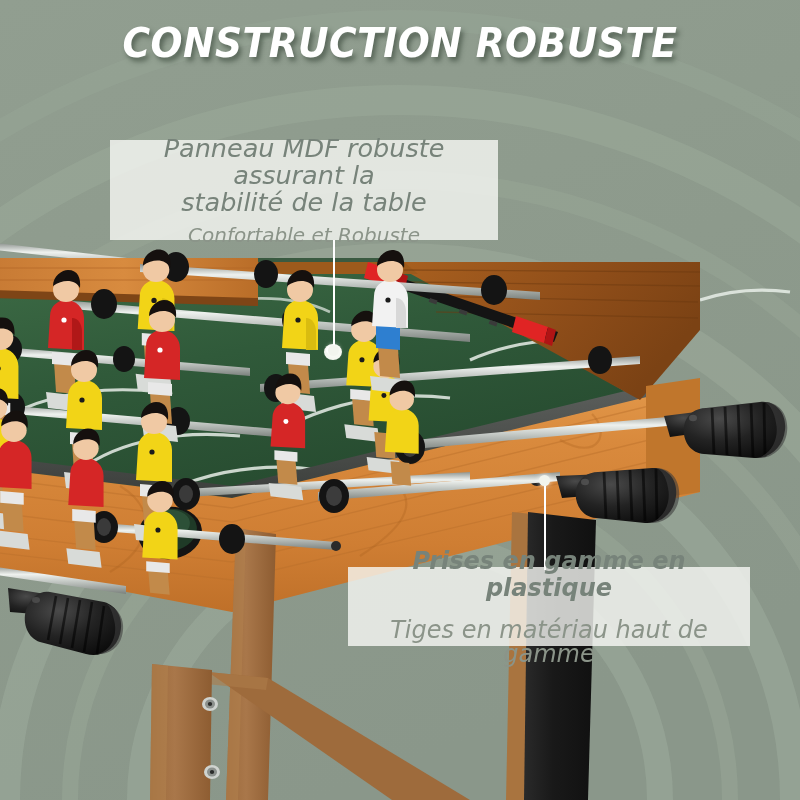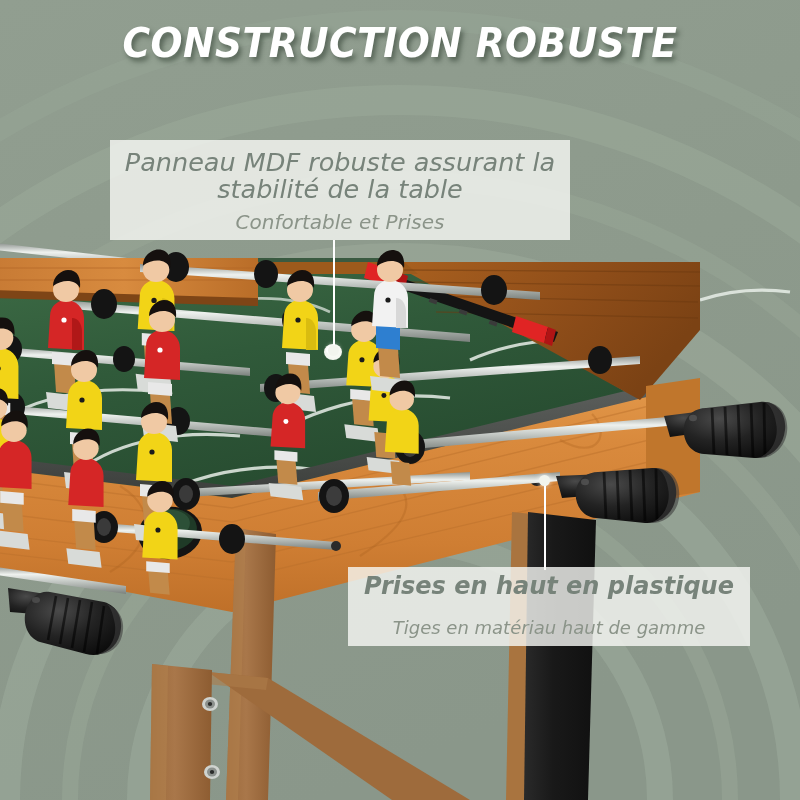--- a/index.html
+++ b/index.html
@@ -51,25 +51,25 @@
   }
   .callout .c-sub{
     color:#8b9489;
     font-size:20px;
     line-height:24px;
     text-align:center;
     margin-top:7px;
     font-weight:400;
   }
 
-  #callout-mdf{left:110px;top:140px;width:460px;height:100px;padding:10px 6px 8px;}
+  #callout-mdf{left:110px;top:140px;width:388px;height:100px;padding:10px 6px 8px;}
   #callout-mdf .c-title{font-size:25.5px;line-height:27px;}
   #callout-grip{left:348px;top:567px;width:402px;height:79px;padding:6px 6px;}
   #callout-grip .c-title{font-size:24px;line-height:27px;font-weight:600;}
-  #callout-grip .c-sub{font-size:18px;margin-top:16px;}
+  #callout-grip .c-sub{font-size:24px;margin-top:16px;}
 
   
   .leader{position:absolute;background:#ffffff;width:2px;}
   .marker{
     position:absolute;width:11px;height:11px;border-radius:50%;
     background:#f2f5ee;box-shadow:0 0 4px 1px rgba(255,255,255,.55);
   }
 </style>
 </head>
 <body>
@@ -556,21 +556,21 @@
   <div class="marker" style="left:328px;top:345px;"></div>
 
   <div class="leader" style="left:544px;top:480px;height:90px;"></div>
   <div class="marker" style="left:539px;top:475px;"></div>
 
   <div class="title">CONSTRUCTION ROBUSTE</div>
 
   <div class="callout" id="callout-mdf">
     <div class="c-title">Panneau MDF robuste assurant la
 stabilité de la table</div>
-    <div class="c-sub">Confortable et Prises</div>
+    <div class="c-sub">Confortable et Robuste</div>
   </div>
 
   <div class="callout" id="callout-grip">
-    <div class="c-title">Prises en haut en plastique</div>
+    <div class="c-title">Prises en gamme en plastique</div>
     <div class="c-sub">Tiges en matériau haut de gamme</div>
   </div>
 
 </div>
 
 </body></html>

